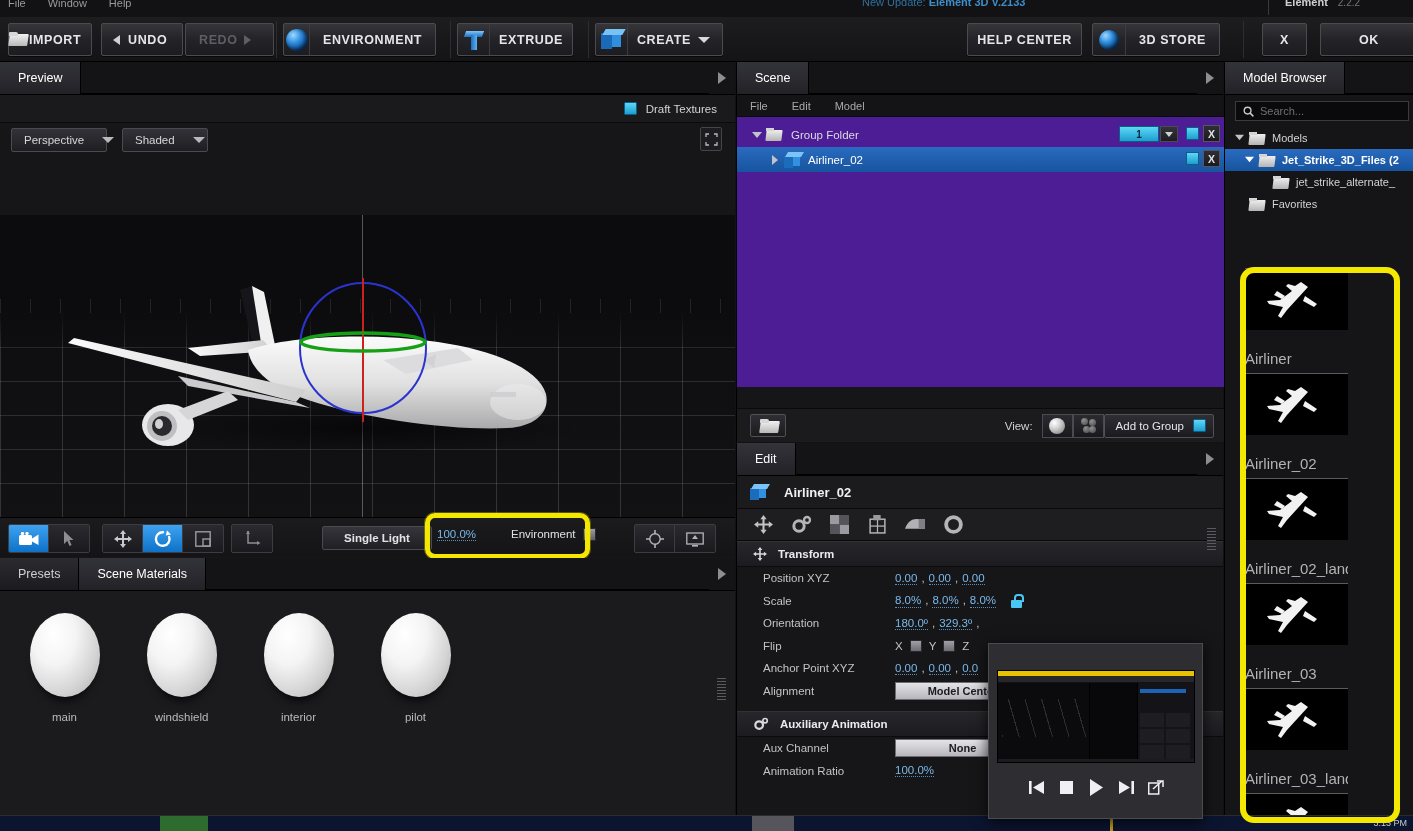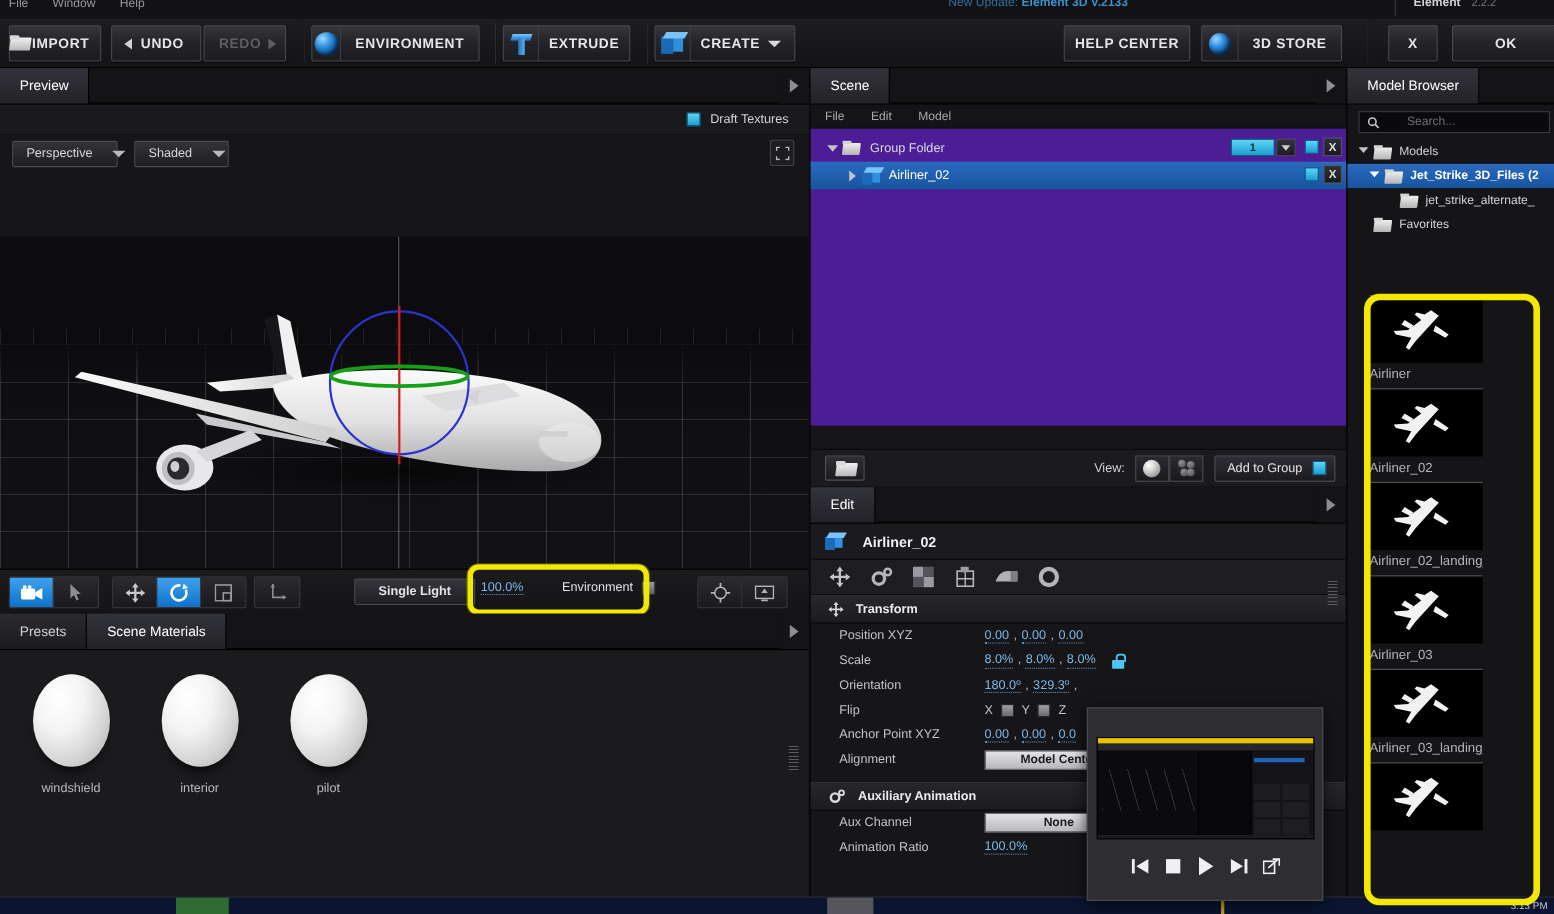--- a/index.html
+++ b/index.html
@@ -268,21 +268,21 @@
   .vmode {
     width:31px;height:24px; background:linear-gradient(180deg,#2a2a30,#19191d);
     border:1px solid #4a4a50; display:flex;align-items:center;justify-content:center; cursor:pointer;
   }
   .vm-ball { width:16px;height:16px;border-radius:50%;
     background: radial-gradient(circle at 34% 30%, #fff, #cfcfcf 40%, #6f6f72 100%); }
   .vm-multi { width:15px;height:15px; position:relative; opacity:.55; }
   .vm-multi i { position:absolute; width:7px;height:7px;border-radius:50%;
     background: radial-gradient(circle at 35% 30%, #e8e8e8, #6a6a6d); }
   .addgrp {
-    height:24px; margin-left:10px; background:linear-gradient(180deg,#2e2e34,#1b1b1f);
+    height:24px; background:linear-gradient(180deg,#2e2e34,#1b1b1f);
     border:1px solid #505056; border-radius:2px; display:flex;align-items:center; gap:9px;
     padding:0 7px 0 11px; cursor:pointer;
   }
   .addgrp span { font-size:11.5px; color:#e4e4e9; }
 
   
   .edit-panel { position:absolute; left:736px; top:443px; width:487px; height:388px; background:#161618; border-left:1px solid #000;}
   .ep-title { height:33px; display:flex; align-items:center; gap:10px; padding-left:13px; background:#1b1b1e; border-bottom:1px solid #0a0a0c;}
   .ep-title .nm { font-size:13px; font-weight:bold; color:#f0f0f4; }
   .ep-icons { height:32px; display:flex; align-items:center; gap:6px; padding-left:10px; background:#1e1e21; border-bottom:1px solid #0a0a0c;}
@@ -334,34 +334,34 @@
   .vt-sel { position:absolute; left:2px; top:6px; right:8px; height:4px; background:#1d63b8; }
   .vt-tiles { position:absolute; left:2px; top:30px; right:3px; display:flex; flex-wrap:wrap; gap:2px; }
   .vt-tiles i { width:24px; height:14px; background:#1e1e22; display:block; }
   .vctrl { position:absolute; left:8px; bottom:8px; width:198px; height:45px; display:flex; align-items:center; justify-content:center; gap:9px; }
   .vbtn { width:21px;height:21px; display:flex;align-items:center;justify-content:center; cursor:pointer; }
 
   
   .mb-panel { position:absolute; left:1224px; top:62px; width:189px; height:831px; background:#151518; border-left:1px solid #000;}
   .mb-search {
     margin:6px 4px 0 10px; height:20px; background:#0a0a0c; border:1px solid #3a3a40;
-    display:flex; align-items:center; gap:25px; padding-left:7px;
+    display:flex; align-items:center; gap:6px; padding-left:7px;
   }
   .mb-search span { font-size:11px; color:#6f6f75; }
   .mb-tree { padding-top:6px; }
   .mbrow { height:22px; display:flex; align-items:center; font-size:11px; color:#d2d2d7; cursor:pointer; white-space:nowrap; overflow:hidden;}
   .mbrow.sel { background: linear-gradient(180deg,#2a6bbf,#17549f); color:#fff; font-weight:bold; }
   .mbrow .ind { display:inline-block; }
   .mb-thumbs { position:absolute; left:0; top:206px; width:189px; height:625px; overflow:hidden; padding-left:20px;}
   .mbt { width:103px; margin-bottom:6px; }
   .mbt-img {
     width:103px; height:62px; background:#000; border-top:1px solid #5a5a60;
     display:flex; align-items:center; justify-content:center;
   }
-  .mbt-lbl { font-size:12px; color:#b2b2b7; padding-top:3px; white-space:nowrap; overflow:hidden; }
+  .mbt-lbl { font-size:15px; color:#b2b2b7; padding-top:20px; white-space:nowrap; overflow:hidden; }
   .hl-mb {
     position:absolute; left:1240px; top:267px; width:160px; height:556px;
     border:6px solid #f5e800; border-radius:14px; pointer-events:none; z-index:20;
   }
 
   
   .taskbar { position:absolute; left:0; bottom:0; width:1413px; height:16px; background:#0b1530; border-top:1px solid #2a2a30;}
   .tb-seg { position:absolute; top:0; height:16px; }
   .tb-time { position:absolute; right:6px; top:2px; font-size:9px; color:#c8c8cd; }
 </style>
@@ -391,21 +391,21 @@
     <div class="tbtn" style="left:8px;width:84px">
       <div class="ico-cell" style="width:34px;border:none">
           <div class="folder-ic"></div>
         </div>
       <div class="lbl" style="padding-left:0">IMPORT</div>
     </div>
     <div class="tbtn" style="left:101px;width:82px">
       <div class="arw-l"></div>
       <div class="lbl" style="padding-left:8px">UNDO</div>
     </div>
-    <div class="tbtn dim" style="left:185px;width:75px">
+    <div class="tbtn dim" style="left:185px;width:89px">
       <div class="lbl" style="padding-right:6px">REDO</div>
       <div class="arw-r"></div>
     </div>
     <div class="tb-div" style="left:276px"></div>
     <div class="tbtn" style="left:283px;width:153px">
       <div class="ico-cell">
           <div class="globe-ic"></div>
         </div>
       <div class="lbl">ENVIRONMENT</div>
     </div>
@@ -625,20 +625,24 @@
       <div class="tab">Presets</div>
       <div class="tab act">Scene Materials</div>
       <div class="tab-fill"></div>
       <div class="tab-arrow">
           <div class="tri-r"></div>
         </div>
     </div>
     <div class="pres-grid">
       <div class="pres-item">
         <div class="sphere"></div>
+        <span>main</span>
+      </div>
+      <div class="pres-item">
+        <div class="sphere"></div>
         <span>windshield</span>
       </div>
       <div class="pres-item">
         <div class="sphere"></div>
         <span>interior</span>
       </div>
       <div class="pres-item">
         <div class="sphere"></div>
         <span>pilot</span>
       </div>

